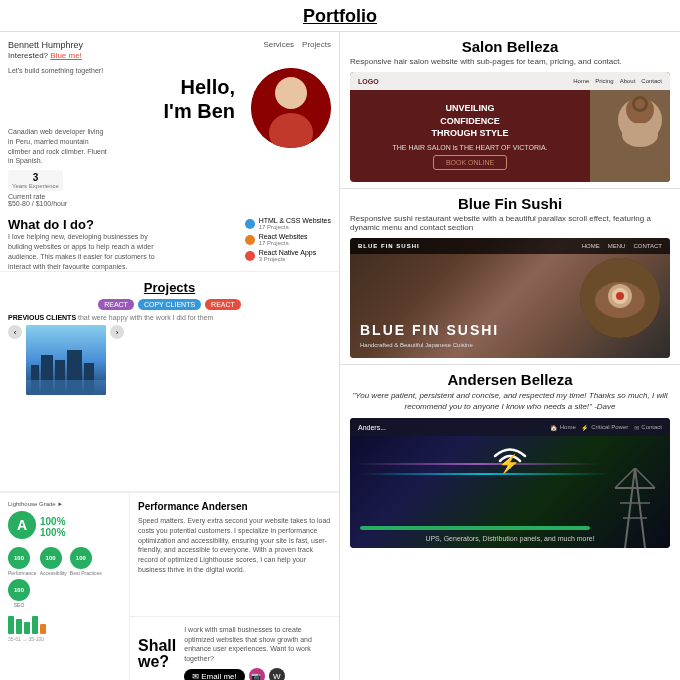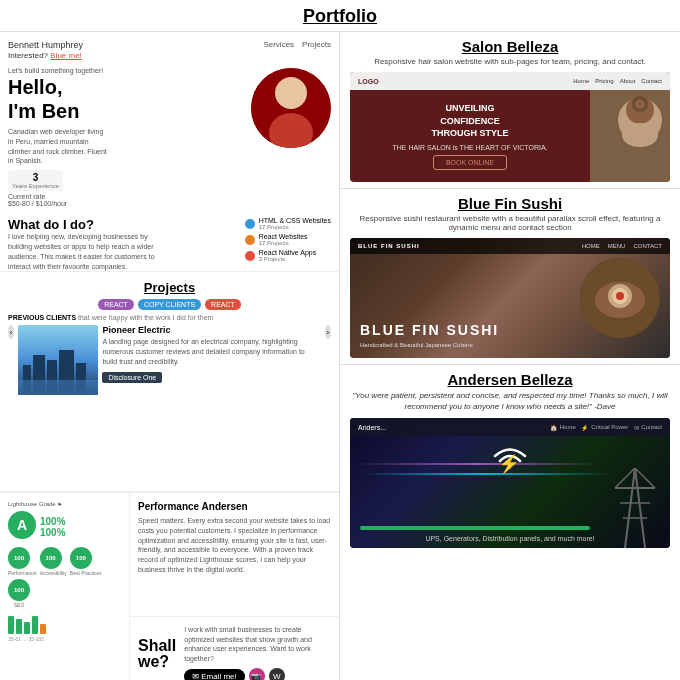--- a/index.html
+++ b/index.html
@@ -66,20 +66,21 @@
       display: flex;
       margin-top: 4px;
     }
     .hero-text {
       flex: 1;
     }
     .hello-text {
       font-size: 16px;
       font-weight: bold;
       line-height: 1.2;
+      text-align: right;
     }
     .hello-text span {
       font-size: 20px;
       font-weight: bold;
     }
     .hero-bio {
       font-size: 7px;
       color: #555;
       margin-top: 4px;
       line-height: 1.4;
@@ -272,28 +273,27 @@
     }
 
     
     .salon-section {
       padding: 6px 10px;
       border-bottom: 1px solid #ddd;
     }
     .section-title {
       font-size: 15px;
       font-weight: bold;
-      text-decoration: underline;
       text-align: center;
       margin-bottom: 2px;
     }
     .section-desc {
       font-size: 8px;
       color: #444;
-      text-align: center;
+      text-align: left;
       margin-bottom: 6px;
     }
     .salon-preview {
       background: #5c1a1a;
       height: 110px;
       border-radius: 4px;
       overflow: hidden;
       position: relative;
       display: flex;
     }
@@ -687,25 +687,20 @@
 
             <rect x="5" y="40" width="8" height="30" fill="#1a3a5c"></rect>
             <rect x="15" y="30" width="12" height="40" fill="#1a3a5c"></rect>
             <rect x="29" y="35" width="10" height="35" fill="#1a3a5c"></rect>
             <rect x="41" y="25" width="15" height="45" fill="#1a3a5c"></rect>
             <rect x="58" y="38" width="10" height="32" fill="#1a3a5c"></rect>
 
             <rect x="0" y="55" width="80" height="15" fill="rgba(74,144,217,0.4)"></rect>
           </svg>
         </div>
-        <div class="project-details">
-          <h4>Pioneer Electric</h4>
-          <p>A landing page designed for an electrical company, highlighting numerous customer reviews and detailed company information to build trust and credibility.</p>
-          <span class="project-link">Disclosure One</span>
-        </div>
 
         <div class="nav-arrow">›</div>
       </div>
     </div>
 
     <div style="display:flex; height:200px; border-top:1px solid #eee;">
 
       <div style="width:130px; padding:8px; border-right:1px solid #eee;">
         <div style="font-size:6px; color:#555; margin-bottom:4px;">Lighthouse Grade ►</div>
         <div style="display:flex; align-items:center; gap:4px; margin-bottom:4px;">

